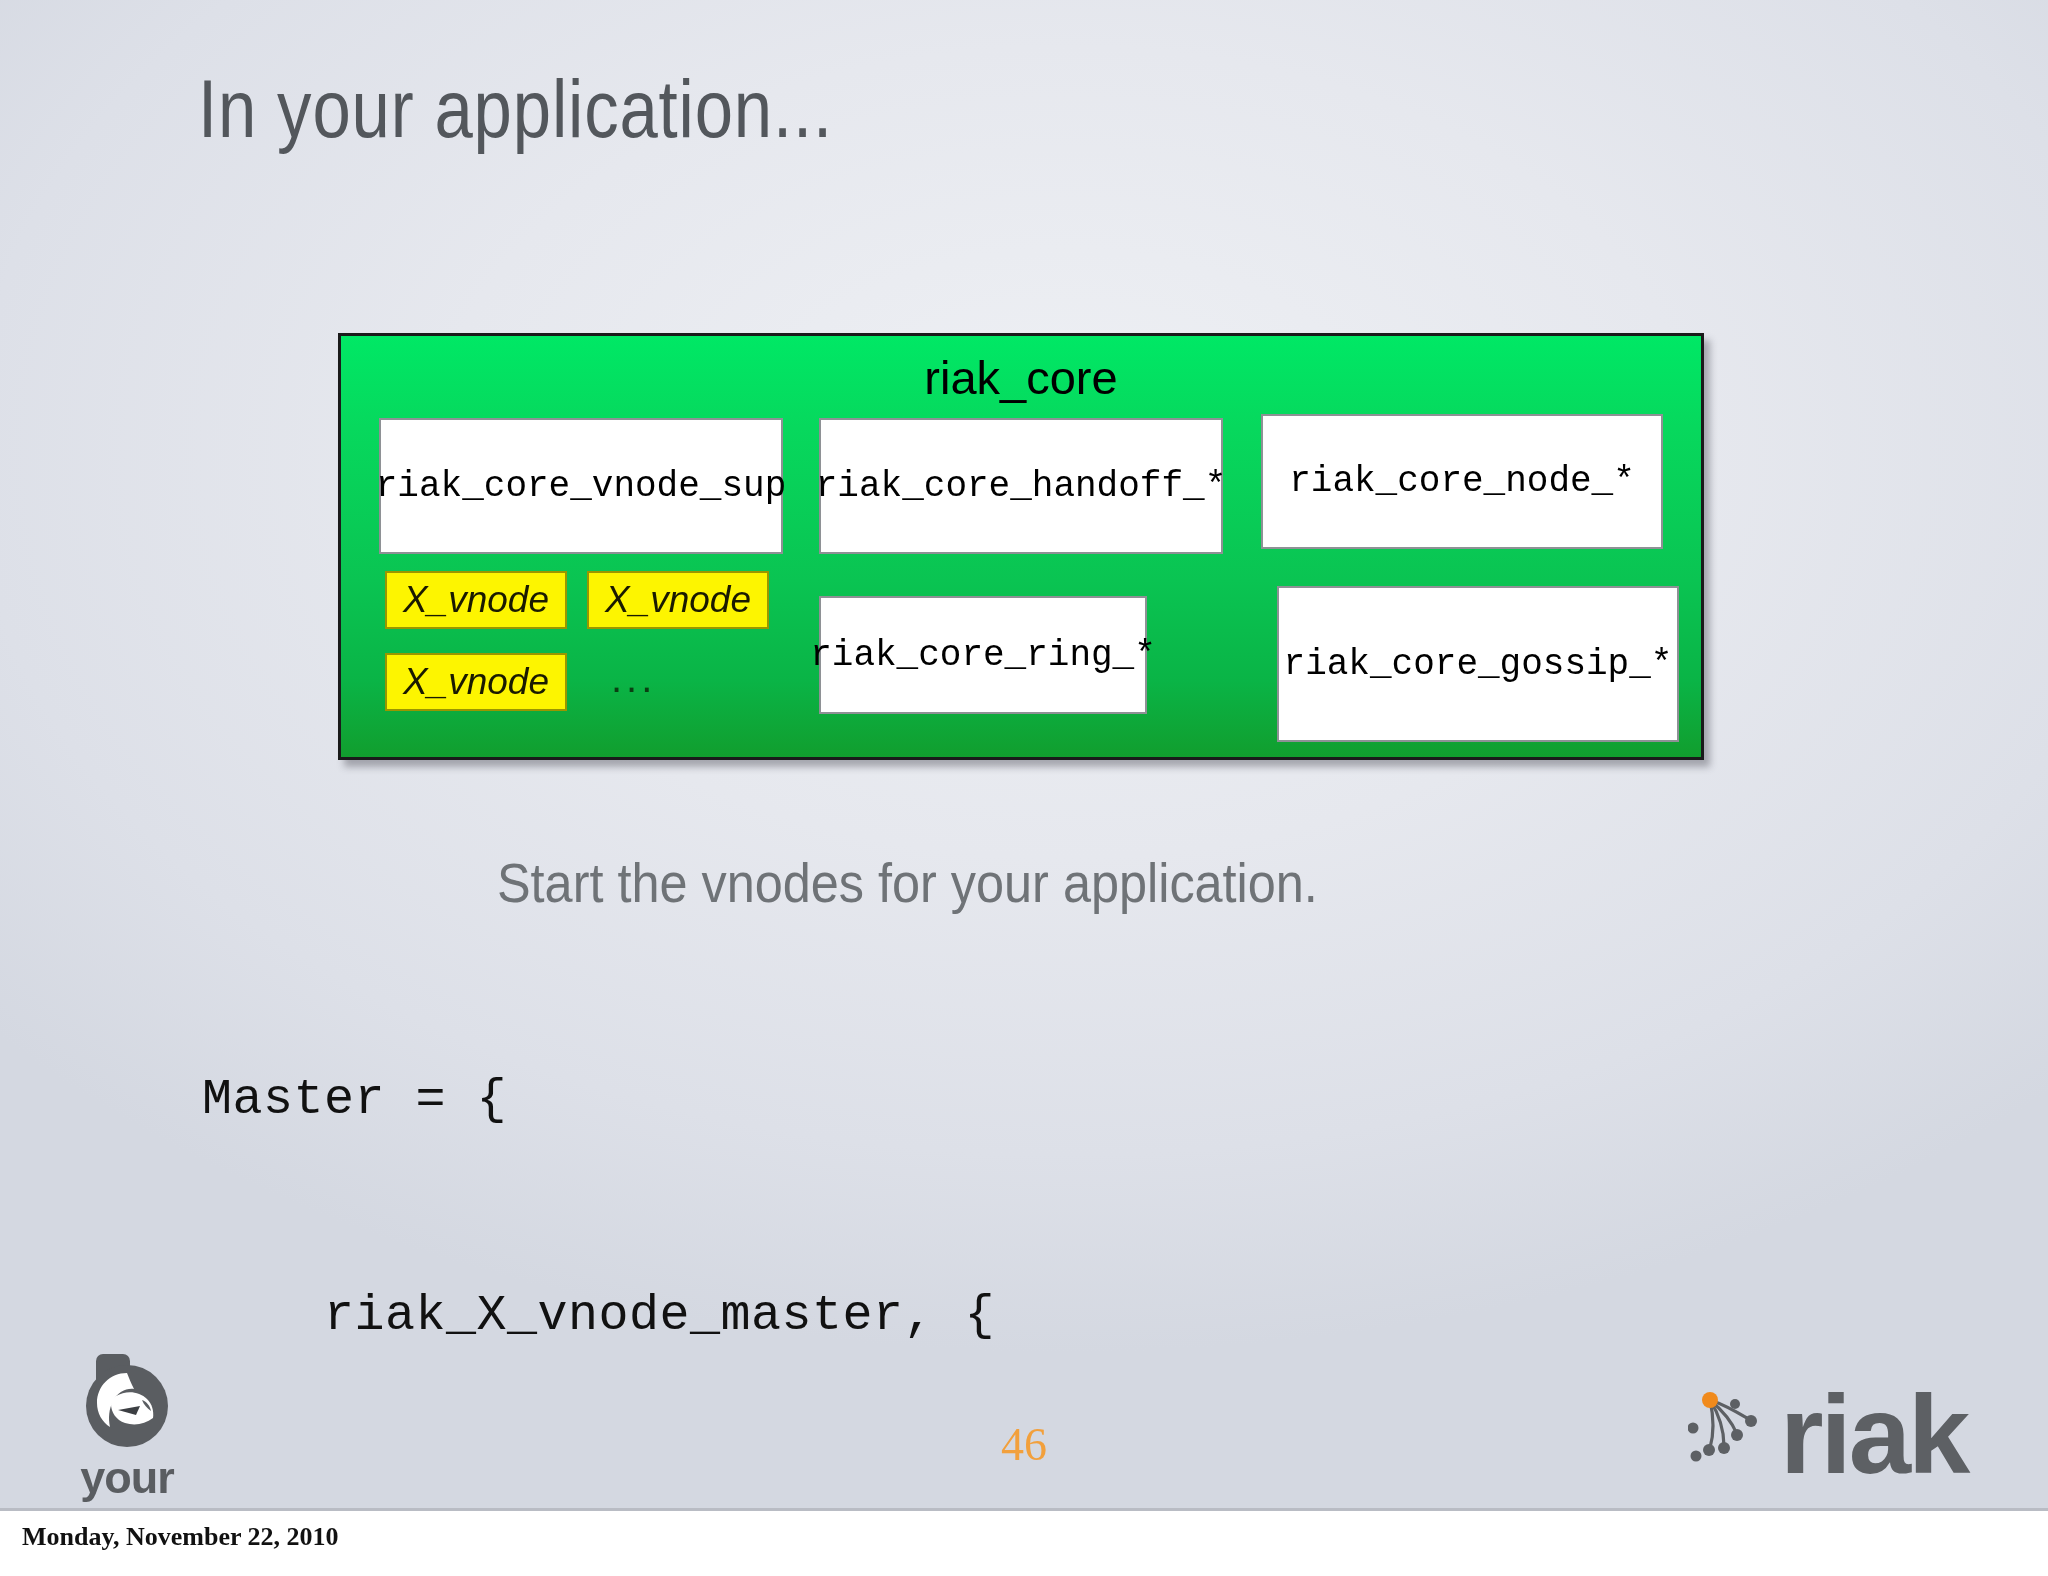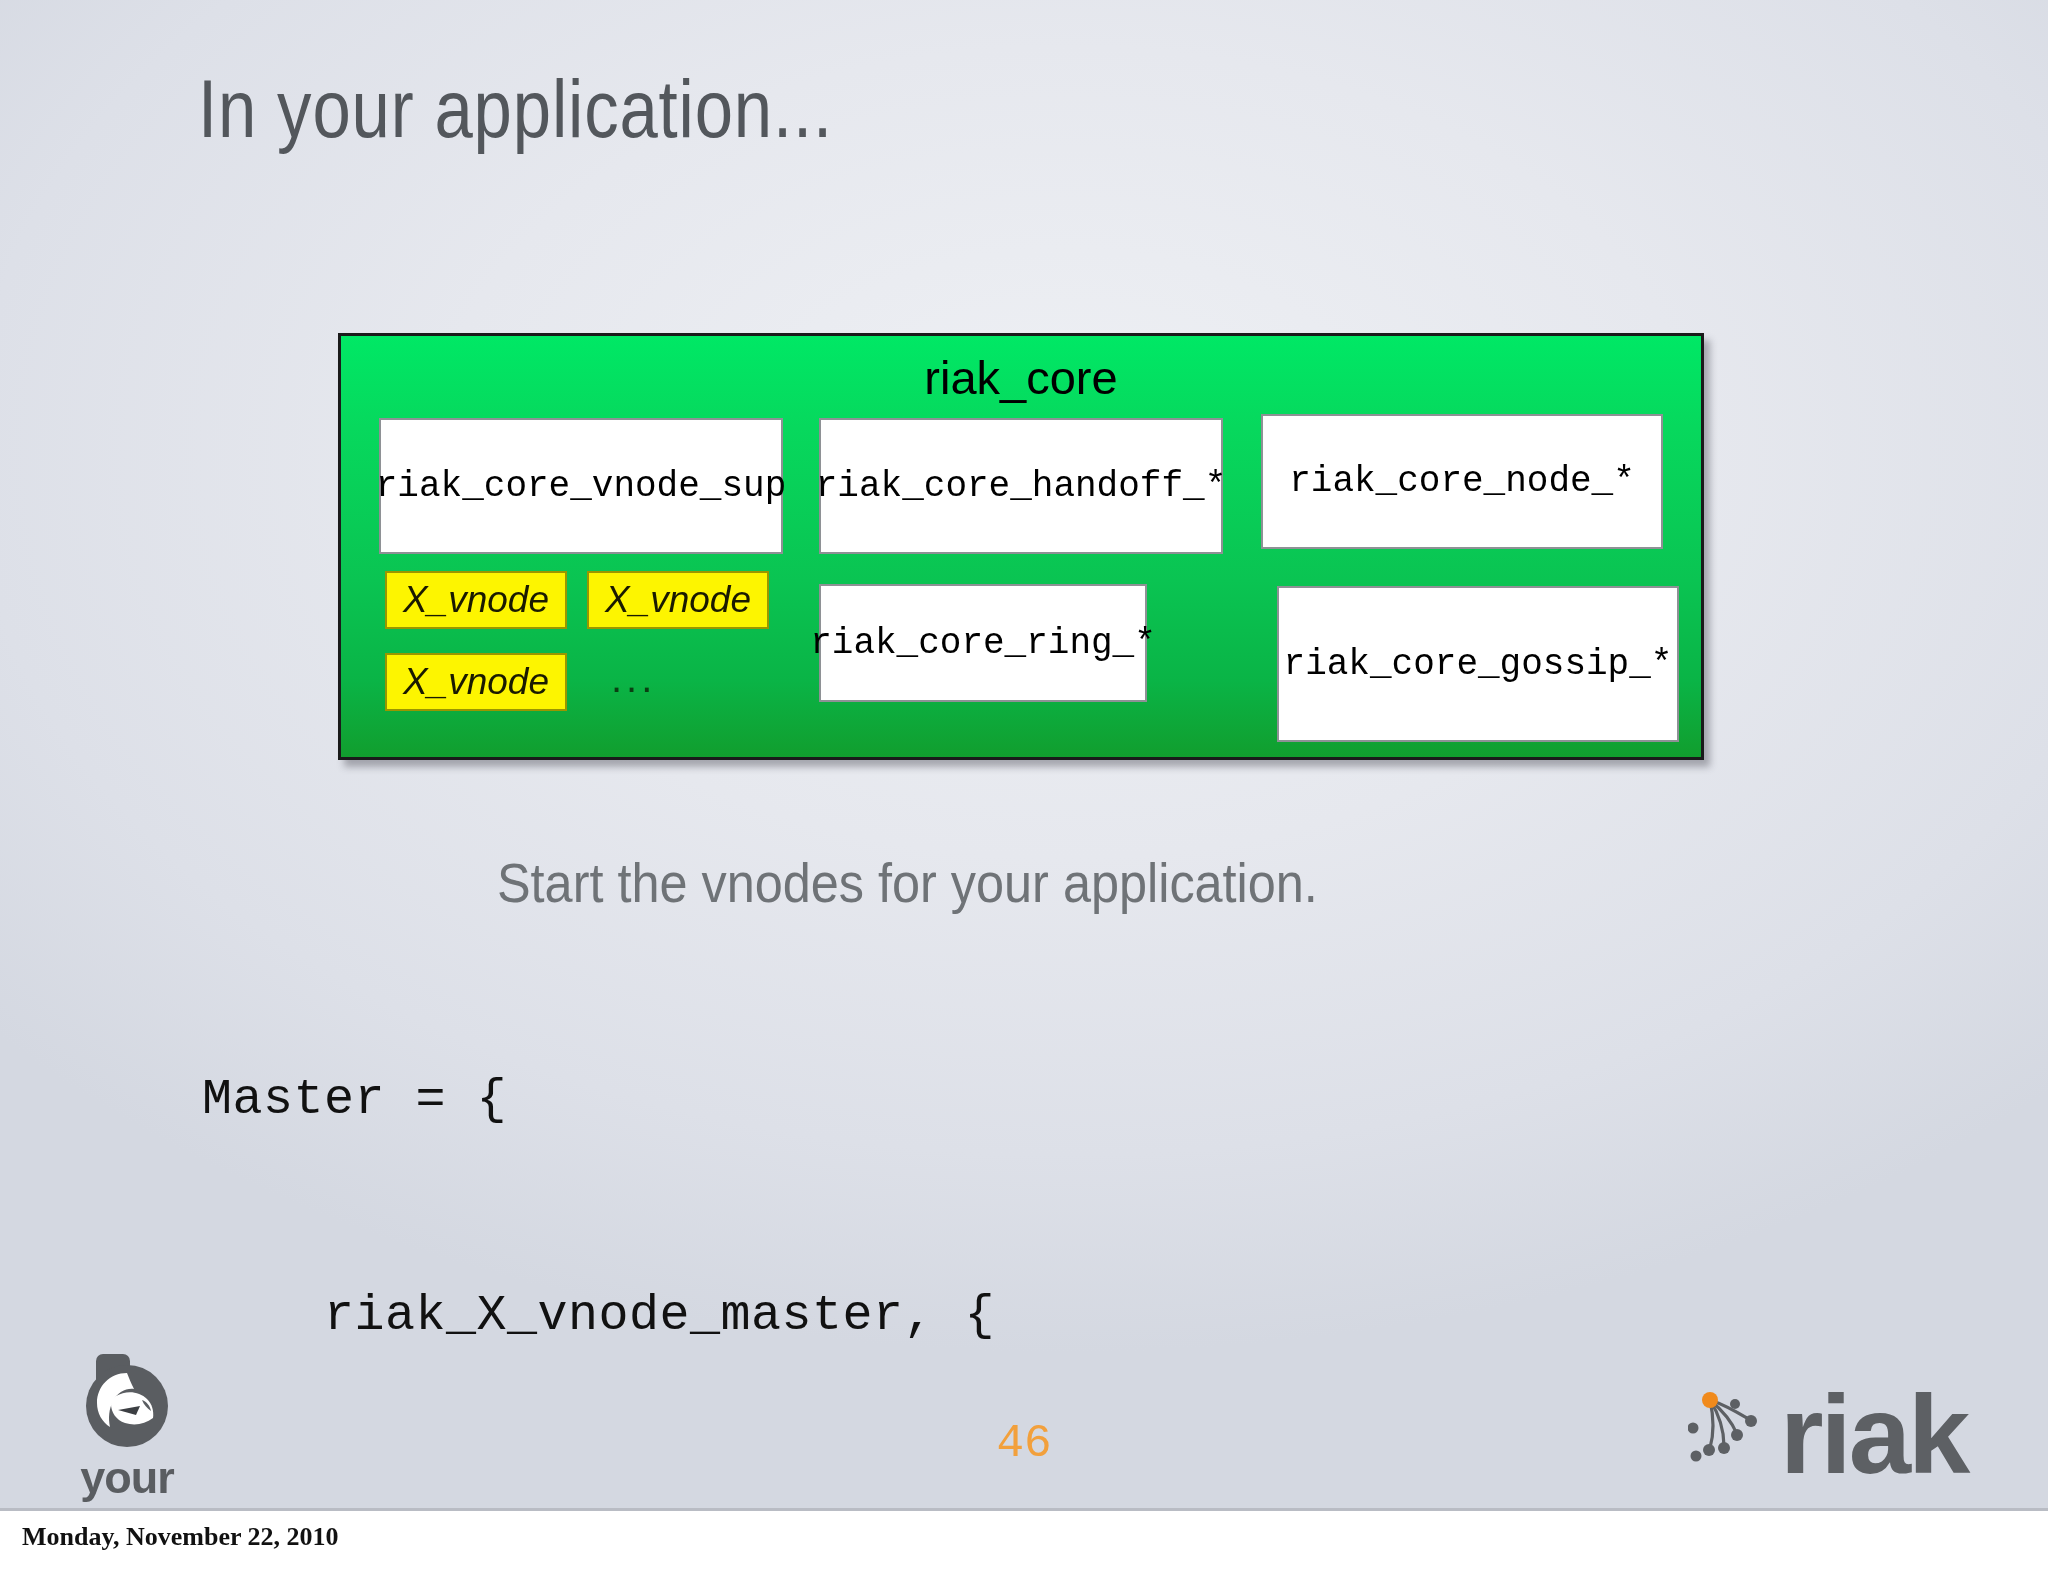--- a/index.html
+++ b/index.html
@@ -98,21 +98,21 @@
     font-size: 40px;
     color: #0a3f12;
     letter-spacing: 4px;
     font-family: "Liberation Sans", sans-serif;
   }
 
   
   .b-vnode-sup   { left: 38px;  top: 82px;  width: 404px; height: 136px; }
   .b-handoff     { left: 478px; top: 82px;  width: 404px; height: 136px; }
   .b-node        { left: 920px; top: 78px;  width: 402px; height: 135px; }
-  .b-ring        { left: 478px; top: 248px; width: 328px; height: 118px; }
+  .b-ring        { left: 478px; top: 260px; width: 328px; height: 118px; }
   .b-gossip      { left: 920px; top: 250px; width: 402px; height: 156px; margin-left: 16px; }
 
   .y-1 { left: 44px;  top: 235px; width: 182px; height: 58px; }
   .y-2 { left: 246px; top: 235px; width: 182px; height: 58px; }
   .y-3 { left: 44px;  top: 317px; width: 182px; height: 58px; }
   .dots-1 { left: 270px; top: 320px; }
 
   
   .caption {
     position: absolute;
@@ -143,21 +143,21 @@
 
   
   .page-num {
     position: absolute;
     left: 0;
     top: 1418px;
     width: 2048px;
     text-align: center;
     font-size: 46px;
     color: #f2a03c;
-    font-family: Liberation Mono, monospace;
+    font-family: Liberation Serif, serif;
   }
 
   
   .basho {
     position: absolute;
     left: 38px;
     top: 1348px;
     width: 178px;
     height: 160px;
   }

